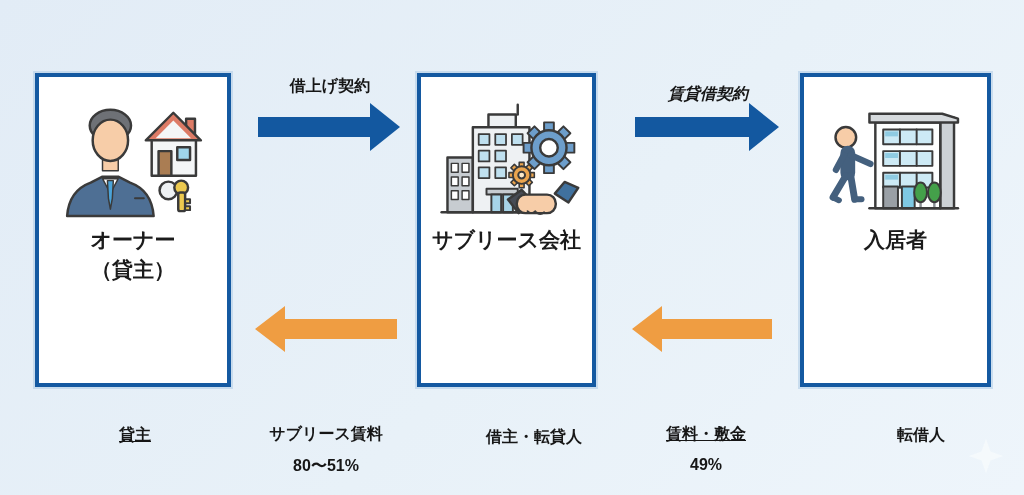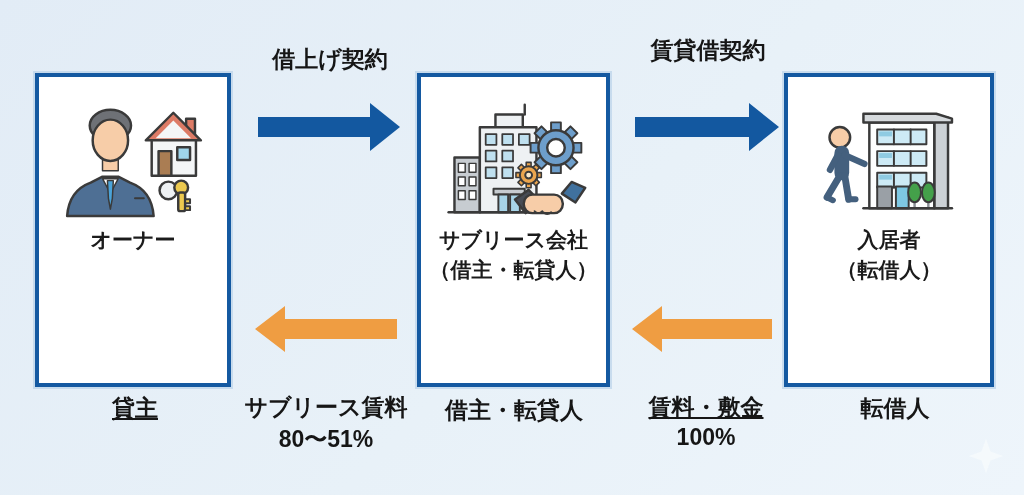--- a/index.html
+++ b/index.html
@@ -12,31 +12,31 @@
   .node-box{
     position:absolute;top:73px;height:314px;box-sizing:border-box;
     background:#ffffff;border:4px solid #1459a1;
     box-shadow:0 0 0 2px rgba(173,203,230,.55);
     display:flex;flex-direction:column;align-items:center;
   }
   .node-icon{margin-top:20px;height:122px;display:flex;align-items:center;justify-content:center;}
   .node-title{margin-top:6px;font-size:21px;font-weight:bold;line-height:30px;text-align:center;white-space:nowrap;}
   .diagram-label{
     position:absolute;transform:translateX(-50%);
-    font-size:23px;font-weight:bold;white-space:nowrap;color:#161616;
+    font-size:16px;font-weight:bold;white-space:nowrap;color:#161616;margin-top:32px;
   }
   .arrow{position:absolute;}
 </style>
 </head>
 <body>
 
 <div class="stage">
 
   <div class="diagram-label" style="left:330px;top:44px;">借上げ契約</div>
-  <div class="diagram-label" style="left:708px;top:35px;">賃貸借契約</div>
+  <div class="diagram-label" style="left:708px;top:52px;font-style:italic;">賃貸借契約</div>
 
   <svg class="arrow" style="left:258px;top:103px;" width="142" height="48">
     <polygon points="0,14 112,14 112,0 142,24 112,48 112,34 0,34" fill="#1358a0"></polygon>
   </svg>
   <svg class="arrow" style="left:635px;top:103px;" width="144" height="48">
     <polygon points="0,14 114,14 114,0 144,24 114,48 114,34 0,34" fill="#1358a0"></polygon>
   </svg>
 
   <svg class="arrow" style="left:255px;top:306px;" width="142" height="46">
     <polygon points="142,13 30,13 30,0 0,23 30,46 30,33 142,33" fill="#ef9d42"></polygon>
@@ -68,24 +68,25 @@
           <ellipse cx="52" cy="43" rx="18" ry="21" fill="#f7cda8"></ellipse>
           <path d="M8,120 Q10,94 32,86 L44,80 L60,80 L72,86 Q94,94 96,120 Z" fill="#4e6f94"></path>
           <polygon points="44,82 52,97 60,82" fill="#ffffff" stroke-width="1.5"></polygon>
           <polygon points="49,84 55,84 54,102 52,113 50,102" fill="#4aa3d8" stroke-width="1.5"></polygon>
           <line x1="77" y1="102" x2="86" y2="102" stroke-width="2"></line>
         </g>
       </svg>
     </div>
     <div class="node-title">
       <div>オーナー</div>
+      <div>（貸主）</div>
     </div>
   </div>
 
-  <div class="node-box" style="left:417px;width:193px;">
+  <div class="node-box" style="left:417px;width:179px;">
     <div class="node-icon">
       <svg width="150" height="122" viewBox="0 0 150 125">
         <g stroke="#3a3a3a" stroke-width="2.5" stroke-linejoin="round" stroke-linecap="round">
 
           <rect x="14" y="62" width="26" height="56" fill="#c7ccd1"></rect>
           <g stroke-width="1.5">
             <rect x="18" y="68" width="7" height="9" fill="#ffffff"></rect>
               <rect x="29" y="68" width="7" height="9" fill="#ffffff"></rect>
             <rect x="18" y="82" width="7" height="9" fill="#ffffff"></rect>
               <rect x="29" y="82" width="7" height="9" fill="#ffffff"></rect>
@@ -142,25 +143,24 @@
 
           <polygon points="76,105 90,95 101,107 87,119" fill="#474c55"></polygon>
           <polygon points="148,93 134,87 124,99 138,108" fill="#40719e"></polygon>
           <path d="M94,100 h22 a9,9 0 0 1 9,9 v1 a9,9 0 0 1 -9,9 h-22 a9,9 0 0 1 -9,-9 v-1 a9,9 0 0 1 9,-9 z" fill="#f7cda8"></path>
           <path d="M96,117 q4,4 8,0 M105,118 q4,4 8,0" fill="none" stroke-width="1.8"></path>
         </g>
       </svg>
     </div>
     <div class="node-title">
       <div>サブリース会社</div>
-      <div>（借主・転貸人）</div>
     </div>
   </div>
 
-  <div class="node-box" style="left:784px;width:210px;">
+  <div class="node-box" style="left:800px;width:191px;">
     <div class="node-icon">
       <svg width="143" height="120" viewBox="0 0 145 122">
         <g stroke="#3a3a3a" stroke-width="2.5" stroke-linejoin="round" stroke-linecap="round">
 
           <rect x="118" y="20" width="14" height="92" fill="#ccd1d5"></rect>
           <rect x="52" y="25" width="66" height="87" fill="#fdfefe"></rect>
           <polygon points="46,16 120,16 136,21 136,25 46,25" fill="#d6dadd"></polygon>
           <g stroke-width="2">
             <rect x="60" y="32" width="50" height="15" fill="#cdeaf5"></rect>
             <rect x="60" y="54" width="50" height="15" fill="#cdeaf5"></rect>
@@ -191,30 +191,29 @@
             <line x1="22" y1="79" x2="9" y2="101" stroke-width="7"></line>
             <line x1="27" y1="79" x2="31" y2="103" stroke-width="7"></line>
             <line x1="9" y1="101" x2="15" y2="104" stroke-width="6"></line>
             <line x1="31" y1="103" x2="38" y2="103" stroke-width="6"></line>
           </g>
         </g>
       </svg>
     </div>
     <div class="node-title">
       <div>入居者</div>
-      <div>（転借人）</div>
     </div>
   </div>
 
   <div class="diagram-label" style="left:135px;top:393px;text-decoration:underline;">貸主</div>
-  <div class="diagram-label" style="left:514px;top:395px;">借主・転貸人</div>
-  <div class="diagram-label" style="left:895px;top:393px;font-family:Liberation Mono, monospace;">転借人</div>
+  <div class="diagram-label" style="left:534px;top:395px;">借主・転貸人</div>
+  <div class="diagram-label" style="left:921px;top:393px;font-family:Liberation Mono, monospace;">転借人</div>
 
   <div class="diagram-label" style="left:326px;top:392px;">サブリース賃料</div>
   <div class="diagram-label" style="left:326px;top:424px;">80〜51%</div>
   <div class="diagram-label" style="left:706px;top:392px;text-decoration:underline;">賃料・敷金</div>
-  <div class="diagram-label" style="left:706px;top:424px;">100%</div>
+  <div class="diagram-label" style="left:706px;top:424px;">49%</div>
 
   <svg class="arrow" style="left:967px;top:437px;opacity:.85;" width="38" height="38">
     <polygon points="19,2 23.5,14.5 36,19 23.5,23.5 19,36 14.5,23.5 2,19 14.5,14.5" fill="#f7fbfd"></polygon>
   </svg>
 
 </div>
 
 </body></html>

